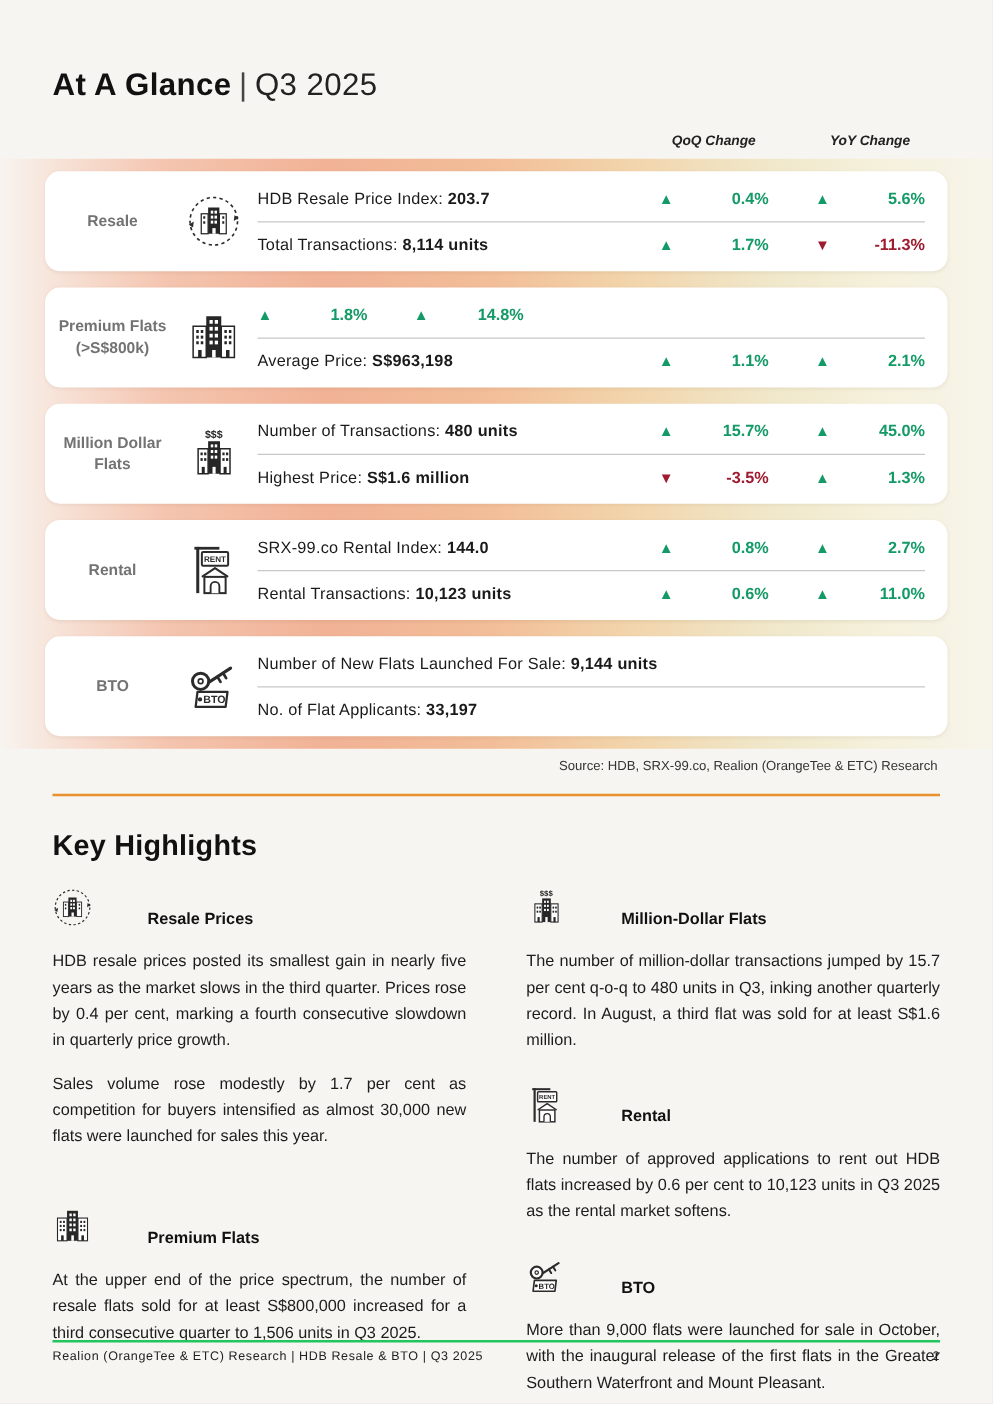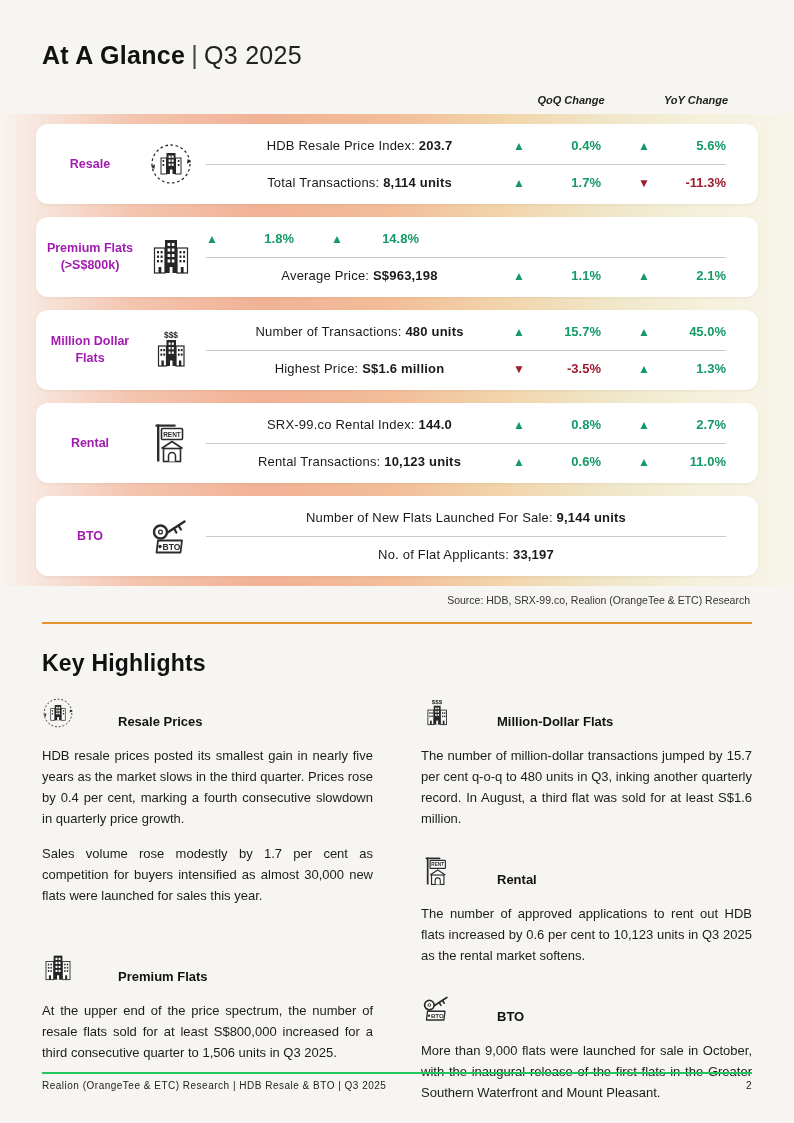--- a/index.html
+++ b/index.html
@@ -4,21 +4,21 @@
 <style>
   * { margin:0; padding:0; box-sizing:border-box; }
   html,body { background:#e9e7e2; }
   body { font-family:"Liberation Sans", sans-serif; color:#1c1c1c; }
   .page {
     position:relative; width:794px; height:1123px; margin:0 auto;
     background:#f7f5f1; overflow:hidden;
   }
 
   
-  .title-row { padding:41px 42px 0 42px; font-size:25px; letter-spacing:0.3px; }
+  .title-row { padding:54px 42px 0 42px; font-size:25px; letter-spacing:0.3px; }
   .title-main { font-weight:bold; color:#111; }
   .title-sep  { font-weight:normal; color:#444; padding:0 6px; }
   .title-sub  { font-weight:normal; color:#222; }
 
   .col-headers { display:flex; margin:24px 54px 8px 206px; font-size:11px; font-weight:bold; color:#222; }
   .col-headers .spacer { flex:1; }
   .col-headers .colcell { width:88px; text-align:center;font-style:italic; }
   .col-headers .colcell + .colcell { margin-left:37px; }
 
   
@@ -31,25 +31,25 @@
       #f2bd98 49%, #f2d4aa 63%, #f0e7c9 77%, #f5f1dc 89%, #f7f4ea 100%);
   }
   .card {
     display:flex; align-items:stretch; height:80px;
     background:#ffffff; border-radius:12px;
     box-shadow:0 1px 3px rgba(90,60,40,0.08);
   }
   .card-label {
     width:100px; display:flex; align-items:center; justify-content:center;
     text-align:center; font-weight:bold; font-size:12.5px; line-height:1.35;
-    color:#a21caf; padding-left:8px;
+    color:#737373; padding-left:8px;
   }
   .card-icon { width:70px; display:flex; align-items:center; justify-content:center; }
   .card-icon svg { width:44px; height:44px; }
-  .card-rows { flex:1; display:flex; flex-direction:column; justify-content:center; padding-right:32px;text-align:center; }
+  .card-rows { flex:1; display:flex; flex-direction:column; justify-content:center; padding-right:18px; }
   .row { display:flex; align-items:center; height:30px; }
   .row-sep { border-top:1px solid #c8c8c8; margin:3px 0; }
   .metric { flex:1; font-size:13px; letter-spacing:0.2px; color:#1a1a1a; }
   .metric b { font-weight:bold; }
   .chg { width:88px; display:flex; align-items:center; justify-content:space-between; font-size:13px; font-weight:bold; }
   .chg + .chg { margin-left:37px; }
   .chg[data-dir="up"]   { color:#149A67; }
   .chg[data-dir="down"] { color:#9E1B30; }
   .tri::before { content:"▲"; font-size:12px; }
   .chg[data-dir="down"] .tri::before { content:"▼"; }

